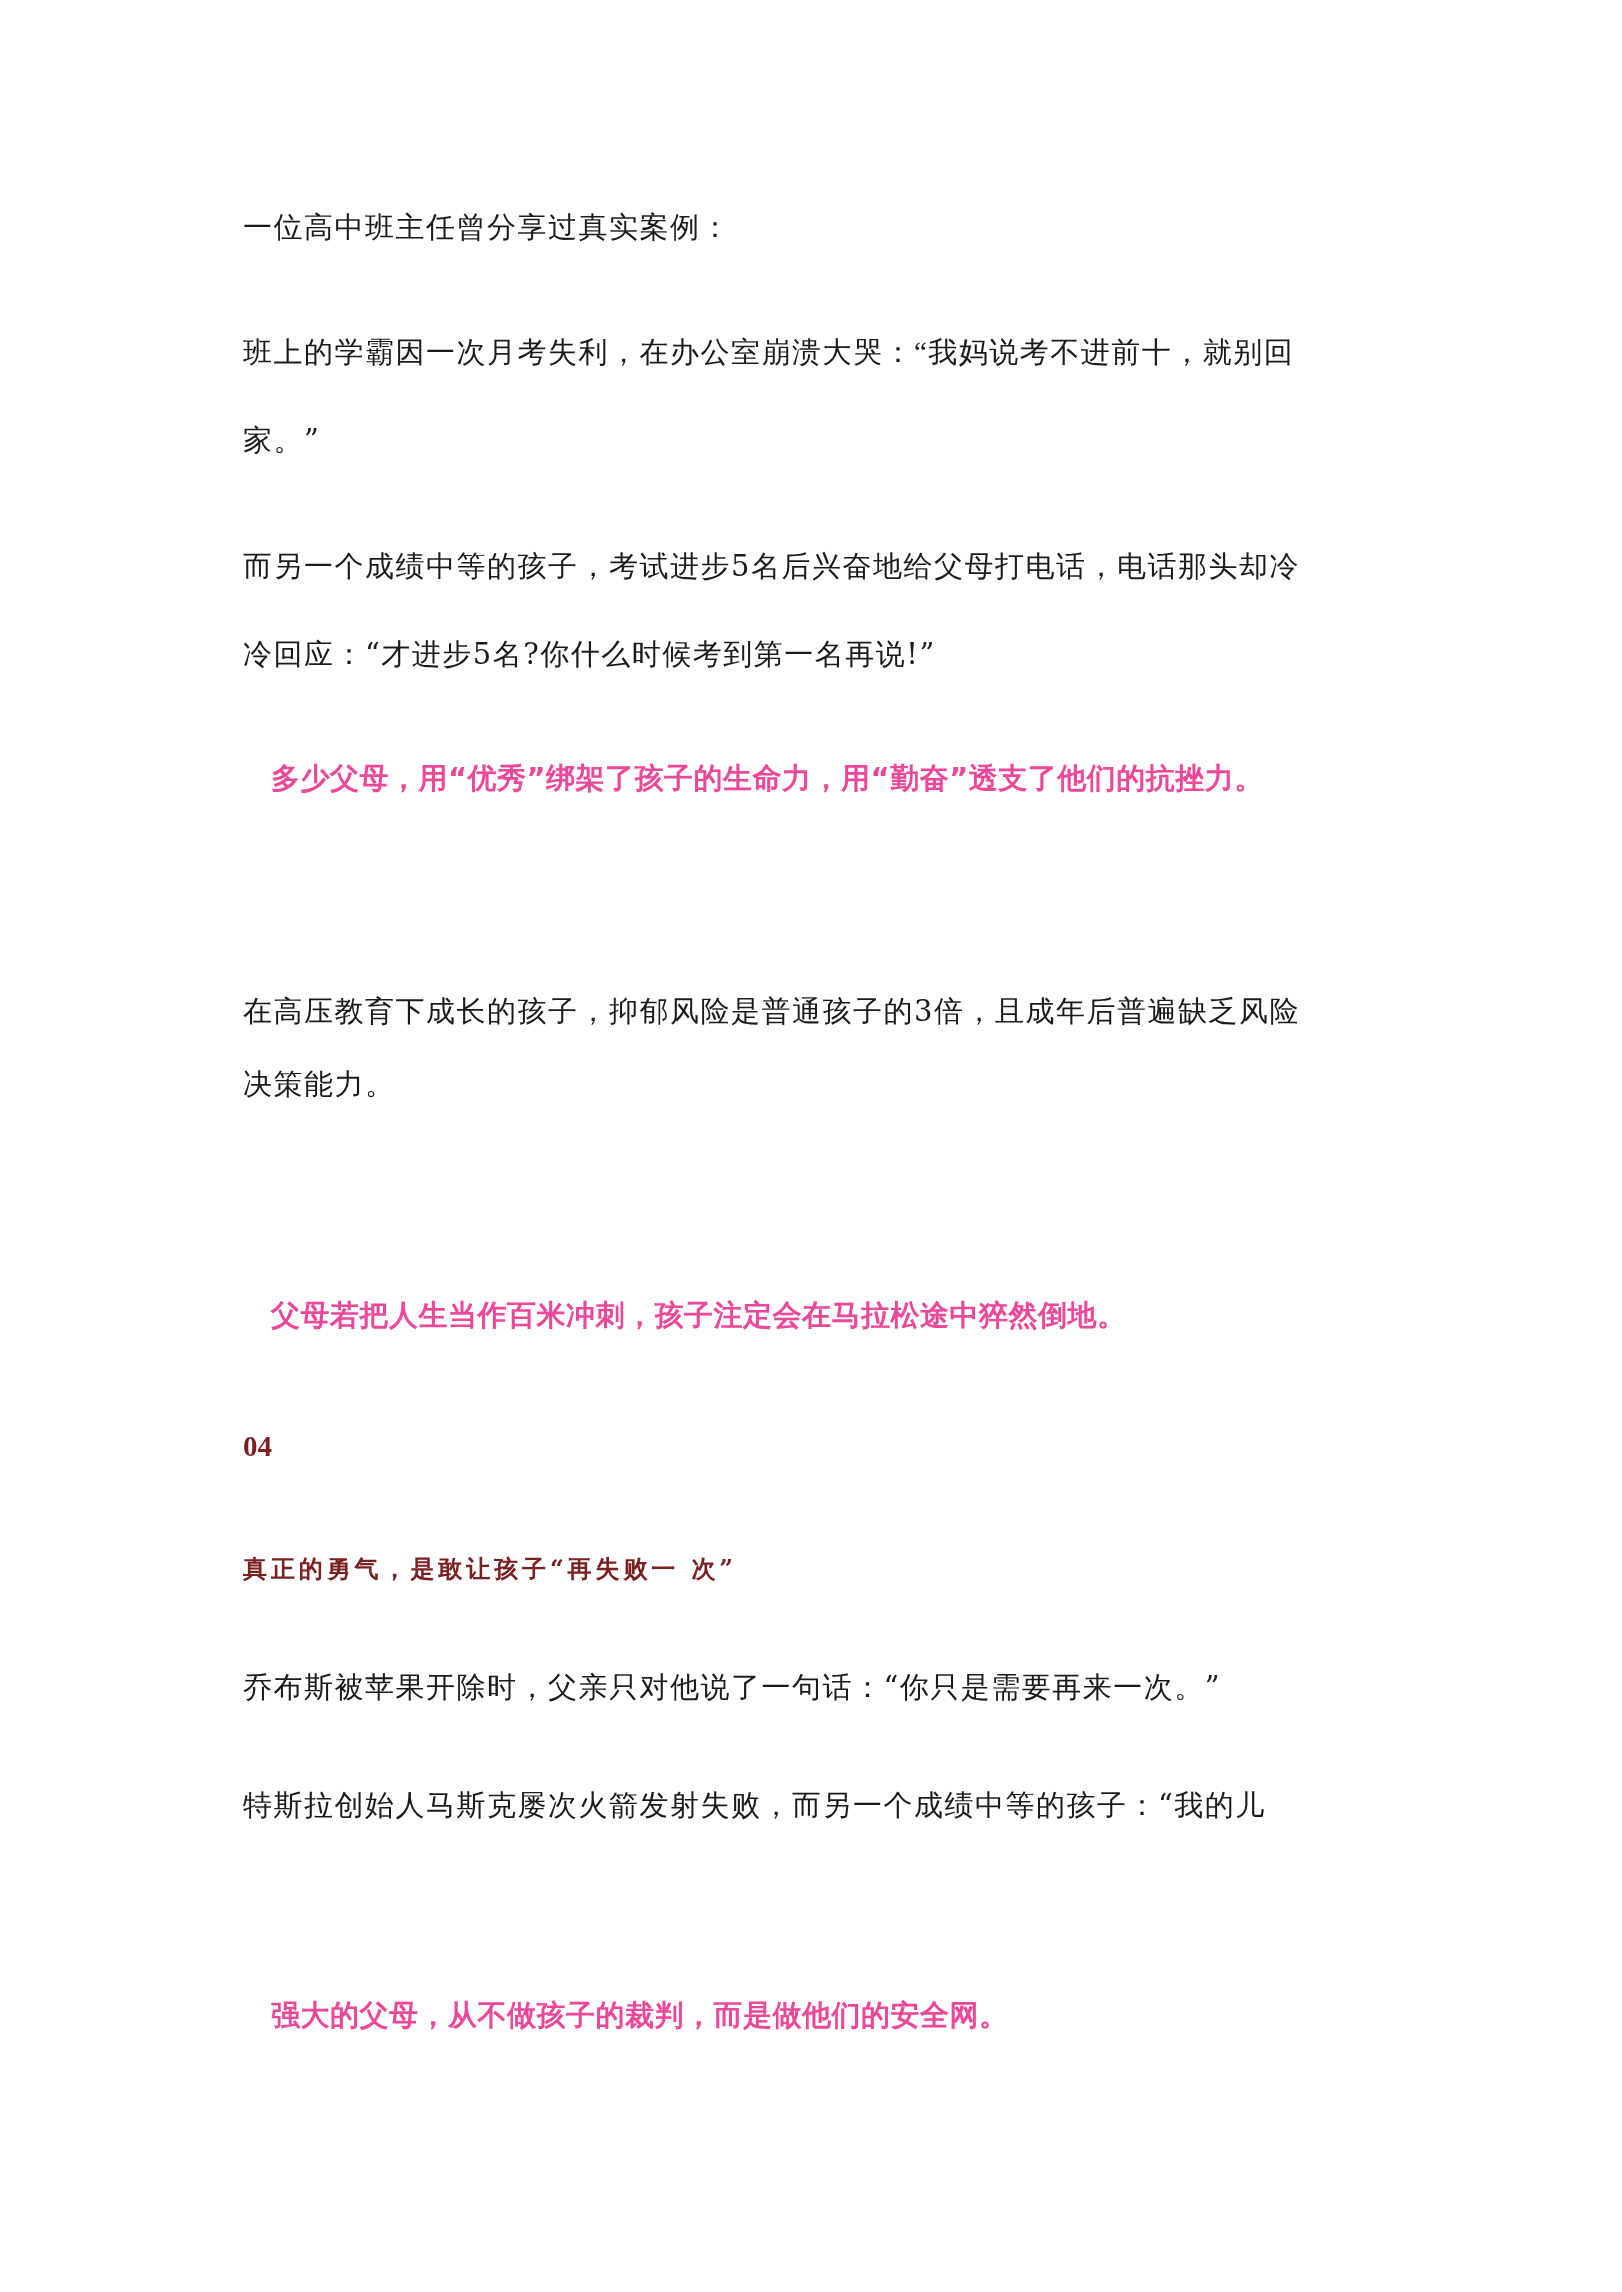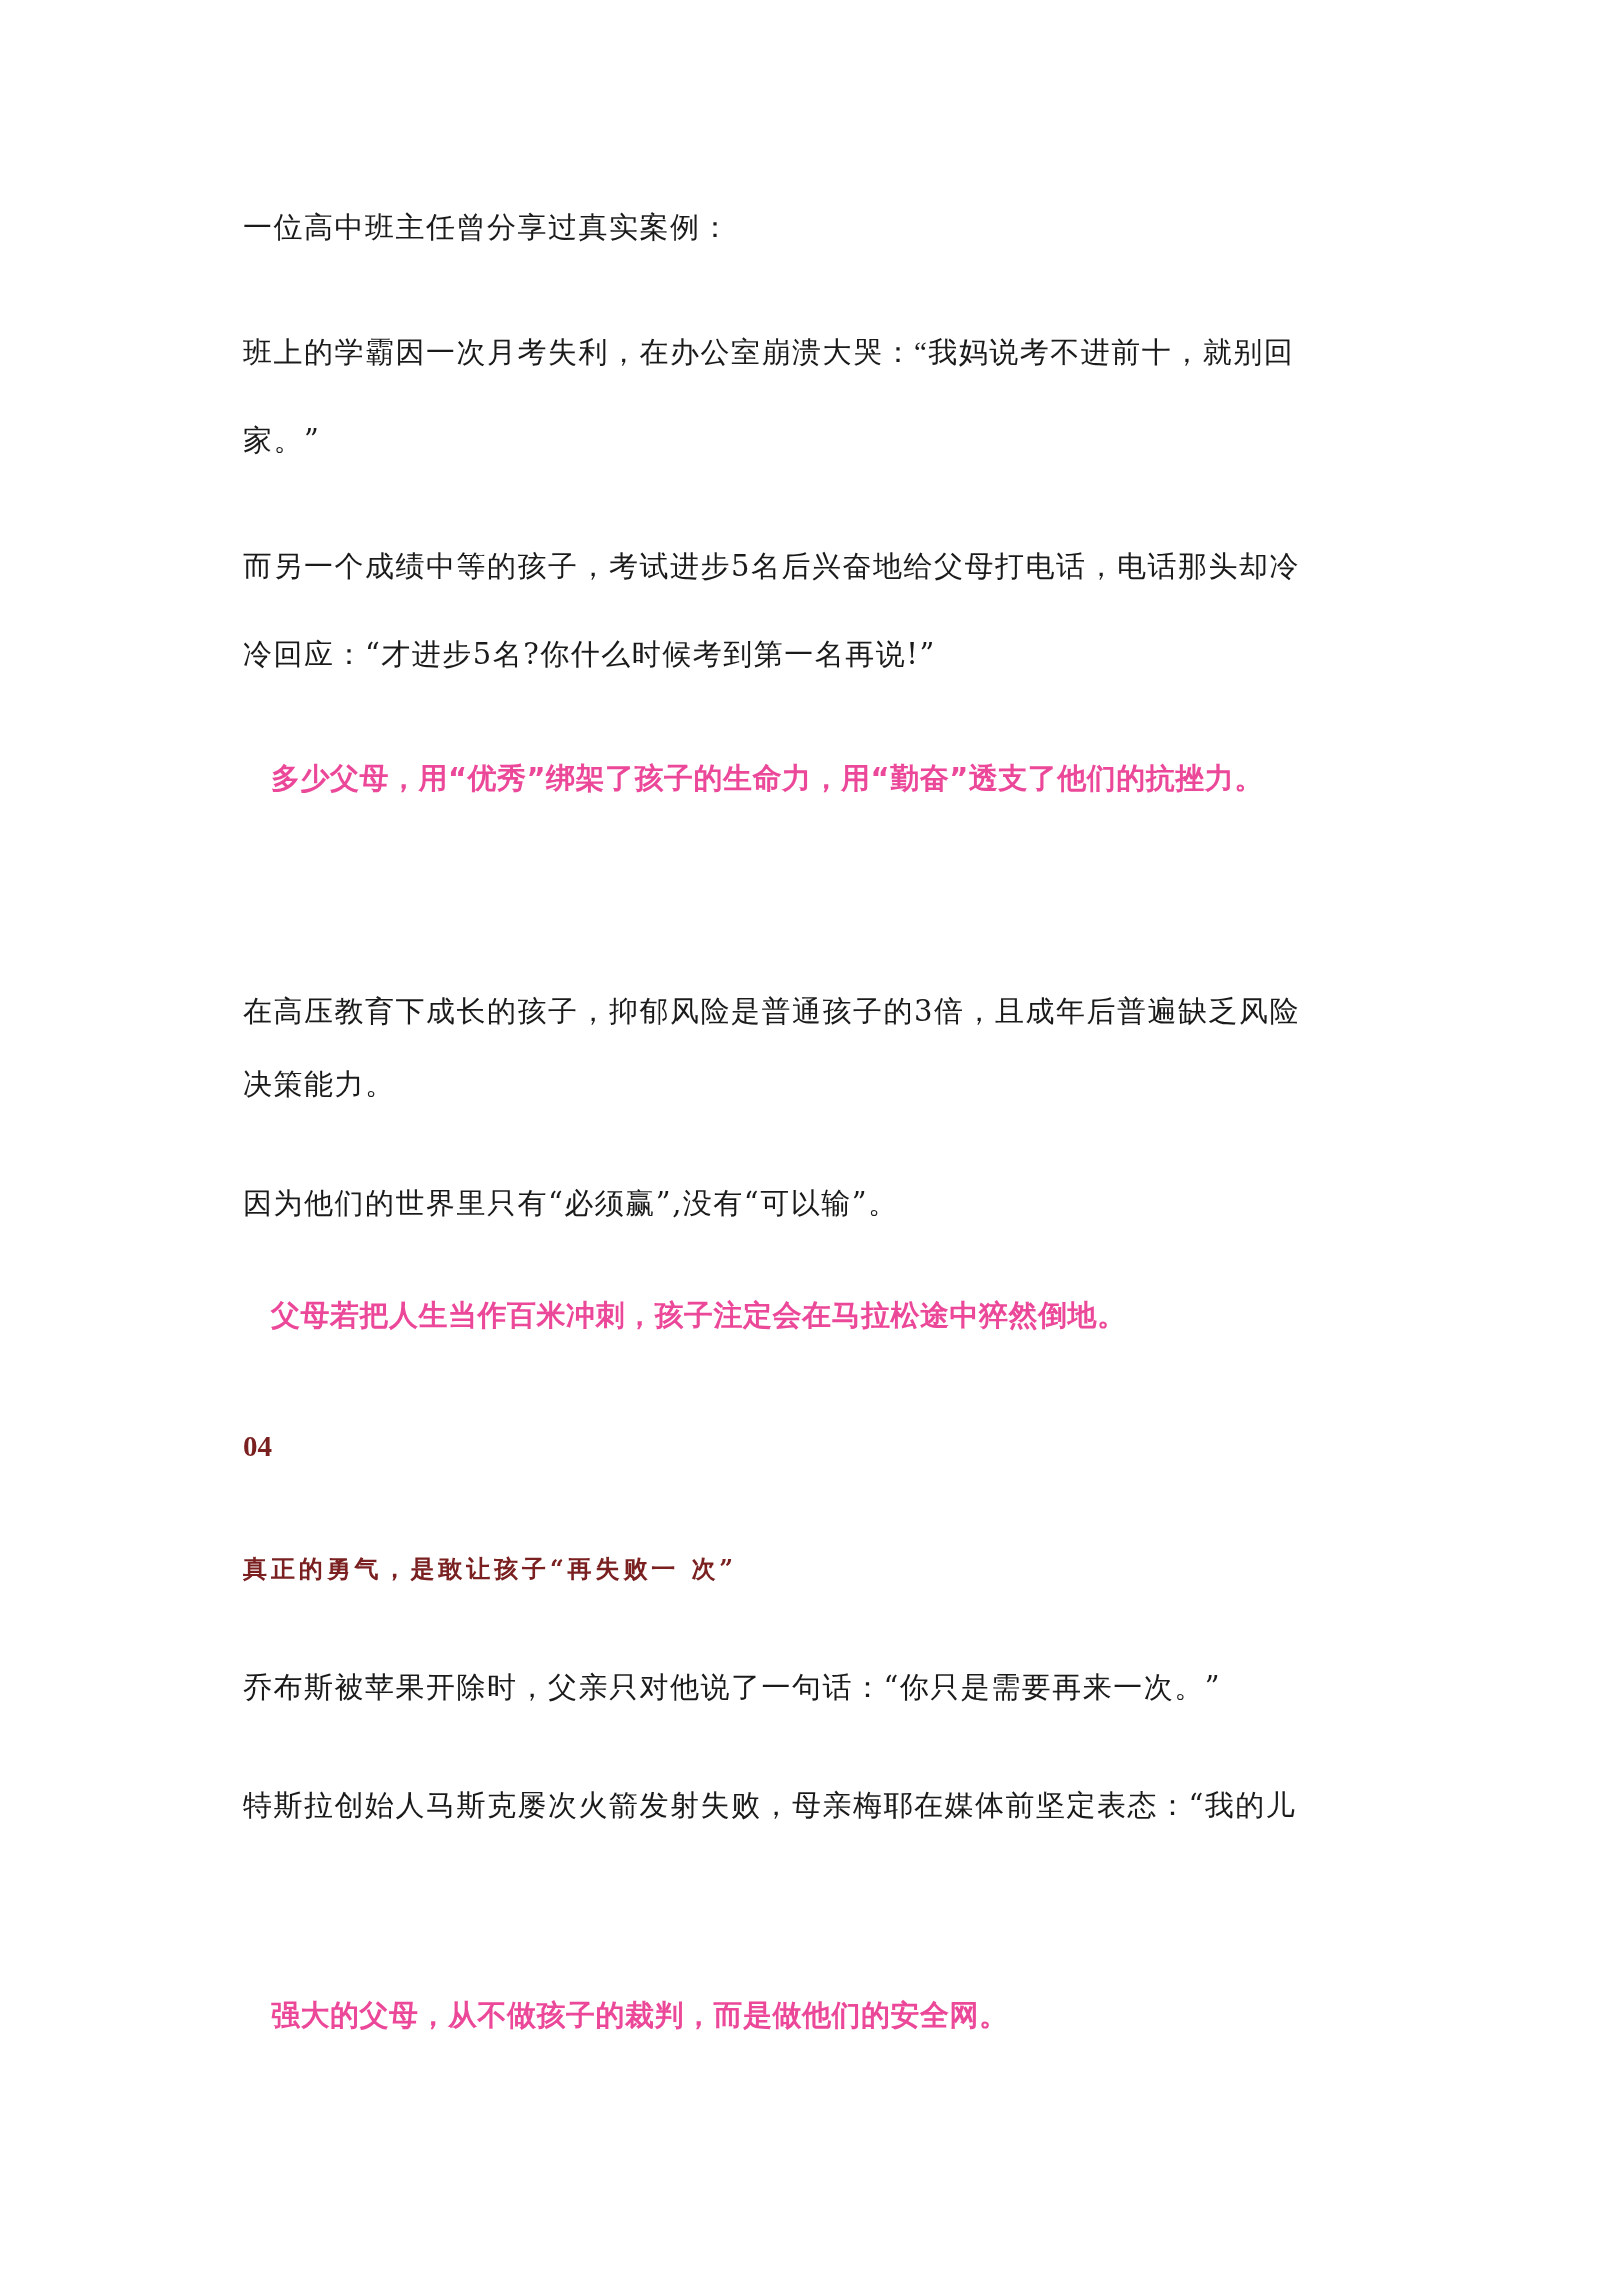--- a/index.html
+++ b/index.html
@@ -67,27 +67,26 @@
 
   <div class="line normal" style="top:547px;">而另一个成绩中等的孩子，考试进步5名后兴奋地给父母打电话，电话那头却冷</div>
   <div class="line normal" style="top:635px;">冷回应：“才进步5名?你什么时候考到第一名再说!”</div>
 
   <div class="line bold" style="top:759px;">多少父母，用“优秀”绑架了孩子的生命力，用“勤奋”透支了他们的抗挫力。</div>
 
 
   <div class="line normal" style="top:992px;">在高压教育下成长的孩子，抑郁风险是普通孩子的3倍，且成年后普遍缺乏风险</div>
   <div class="line normal" style="top:1065px;">决策能力。</div>
 
-  <div class="line normal" style="top:1184px;">因为他们的世界里只有“必须赢”,没有“可以输”。</div>
 
   <div class="line bold" style="top:1296px;">父母若把人生当作百米冲刺，孩子注定会在马拉松途中猝然倒地。</div>
 
   <div class="line section-num" style="top:1427px; color:#7a2020;">04</div>
   <div class="line section-title" style="top:1549px; color:#7a2020;">真正的勇气，是敢让孩子“再失败一 次”</div>
 
   <div class="line normal" style="top:1668px;">乔布斯被苹果开除时，父亲只对他说了一句话：“你只是需要再来一次。”</div>
 
-  <div class="line normal" style="top:1786px;">特斯拉创始人马斯克屡次火箭发射失败，母亲梅耶在媒体前坚定表态：“我的儿</div>
+  <div class="line normal" style="top:1786px;">特斯拉创始人马斯克屡次火箭发射失败，而另一个成绩中等的孩子：“我的儿</div>
 
   <div class="line bold" style="top:1996px;">强大的父母，从不做孩子的裁判，而是做他们的安全网。</div>
 
 </div>
 
 
 </body></html>

